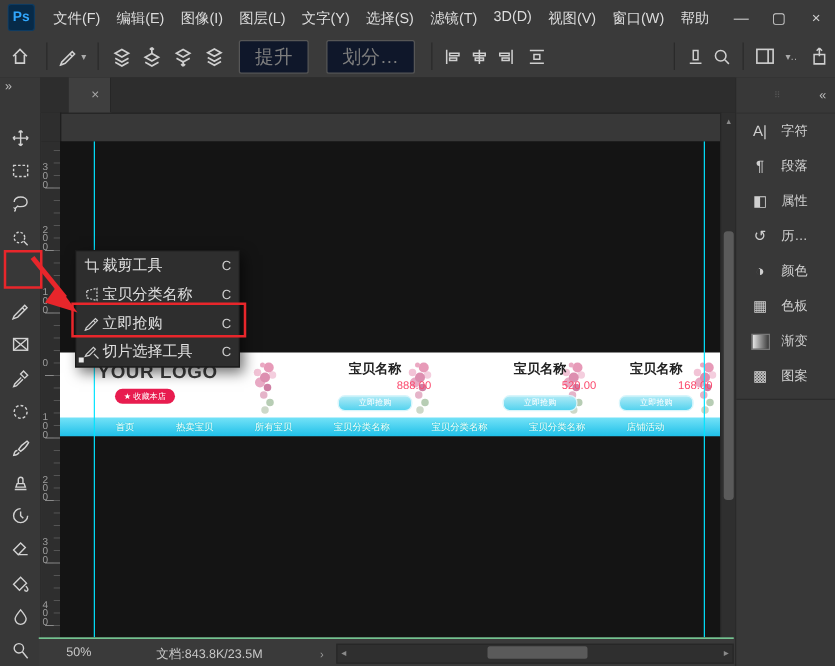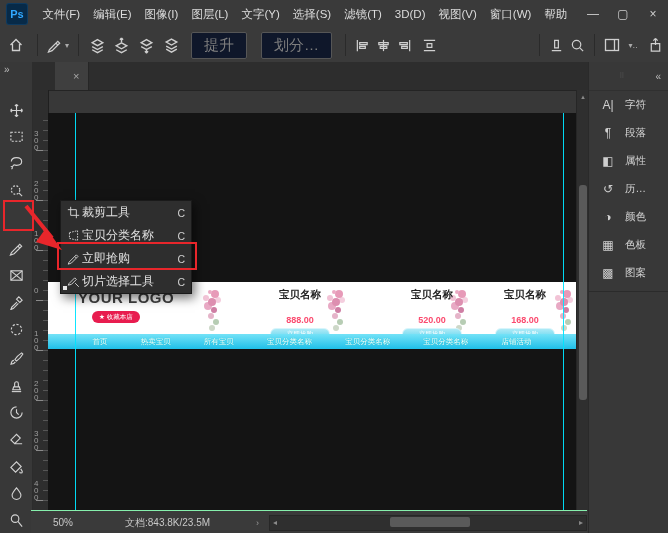--- a/index.html
+++ b/index.html
@@ -55,21 +55,21 @@
   
   .canvas{left:48px;top:113px;width:528px;height:397px;background:#141414;overflow:hidden;}
   .guide{position:absolute;top:0;width:1px;height:397px;background:#00e4ff;opacity:.95;}
   .banner{position:absolute;left:0;top:169px;width:528px;height:66px;background:#ffffff;}
   .brand{position:absolute;left:30px;top:7px;font-size:15px;font-weight:800;letter-spacing:.5px;color:#404040;}
   .badge{position:absolute;left:44px;top:29px;height:12px;padding:0 7px;background:#e81c4f;border-radius:7px;
          color:#fff;font-size:6.5px;display:flex;align-items:center;white-space:nowrap;}
   .product{position:absolute;top:6px;width:90px;text-align:center;}
   .p1{left:207px;} .p2{left:339px;} .p3{left:432px;}
   .p-name{font-size:10.5px;font-weight:bold;color:#222;}
-  .p-price{font-size:9px;font-weight:bold;color:#fb4a6e;margin-top:13px;}
+  .p-price{font-size:9px;font-weight:normal;color:#fb4a6e;margin-top:1px;text-align:right;}
   .p-btn{margin:3px auto 0;width:58px;height:11px;border-radius:6px;color:#fff;font-size:6.5px;
          background:linear-gradient(#aeeaf6,#55d3ef);border:1px solid #d8f5fb;display:flex;
          align-items:center;justify-content:center;}
   .flower{position:absolute;top:8px;width:4px;height:4px;border-radius:50%;background:#eba9c3;
     box-shadow:5px 2px 0 2px #e79ab8,-4px 6px 0 1px #f2c3d6,2px 10px 0 2px #dd8fb0,
                8px 8px 0 1px #f4cede,-2px 14px 0 2px #e8a9c4,4px 18px 0 1px #cf7fa4,
                1px 24px 0 1px #e5b4c9,6px 30px 0 1px #b7cdb4,2px 36px 0 1px #cdd8c8;}
   .f1{left:160px;} .f2{left:284px;} .f3{left:407px;} .f4{left:512px;}
   .bnav{position:absolute;left:0;top:221px;width:528px;height:15px;
         background:linear-gradient(#74e2f7,#1fc0e9);display:flex;align-items:center;
@@ -473,20 +473,26 @@
     </div>
     <div class="rp-item">
       <span class="rp-ic">◑</span>
       <span class="rp-label">颜色</span>
     </div>
     <div class="rp-item">
       <span class="rp-ic">▦</span>
       <span class="rp-label">色板</span>
     </div>
     <div class="rp-item">
+      <span class="rp-ic">
+          <span class="grad"></span>
+        </span>
+      <span class="rp-label">渐变</span>
+    </div>
+    <div class="rp-item">
       <span class="rp-ic">▩</span>
       <span class="rp-label">图案</span>
     </div>
     <div class="rp-div"></div>
   </div>
 
   <div class="abs statusbar">
     <span class="st-zoom">50%</span>
     <span class="st-doc">文档:843.8K/23.5M</span>
     <span class="st-chevron">›</span>

